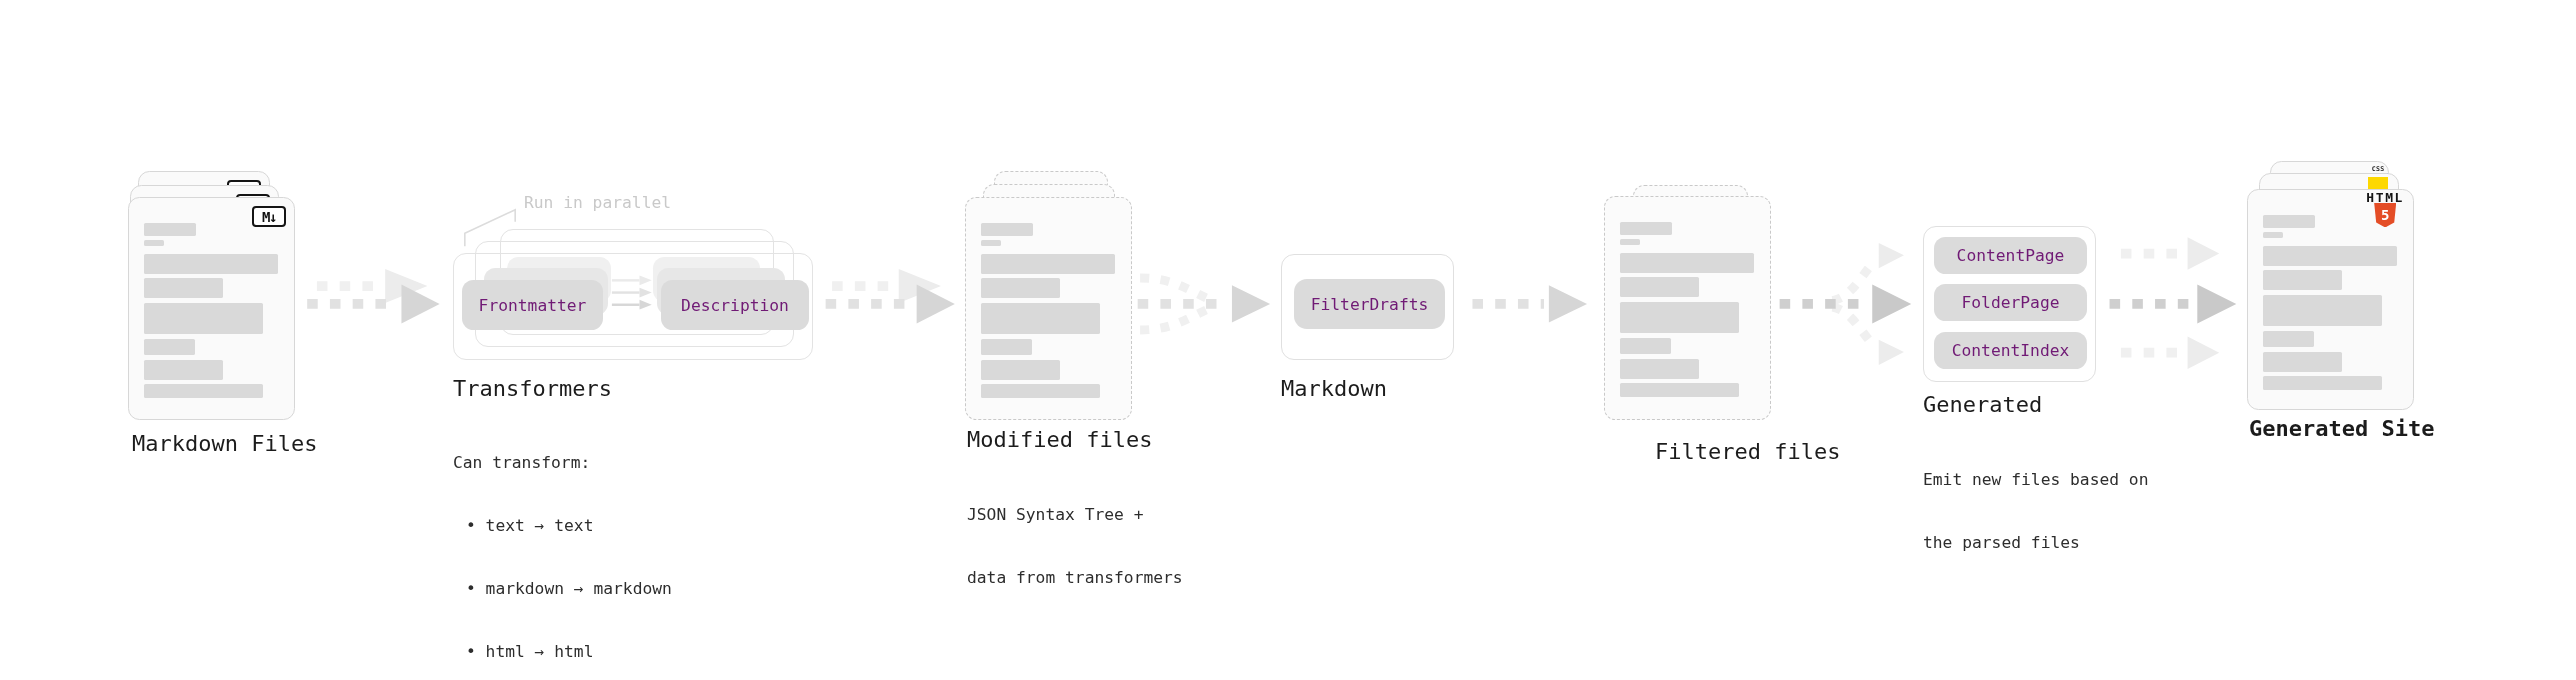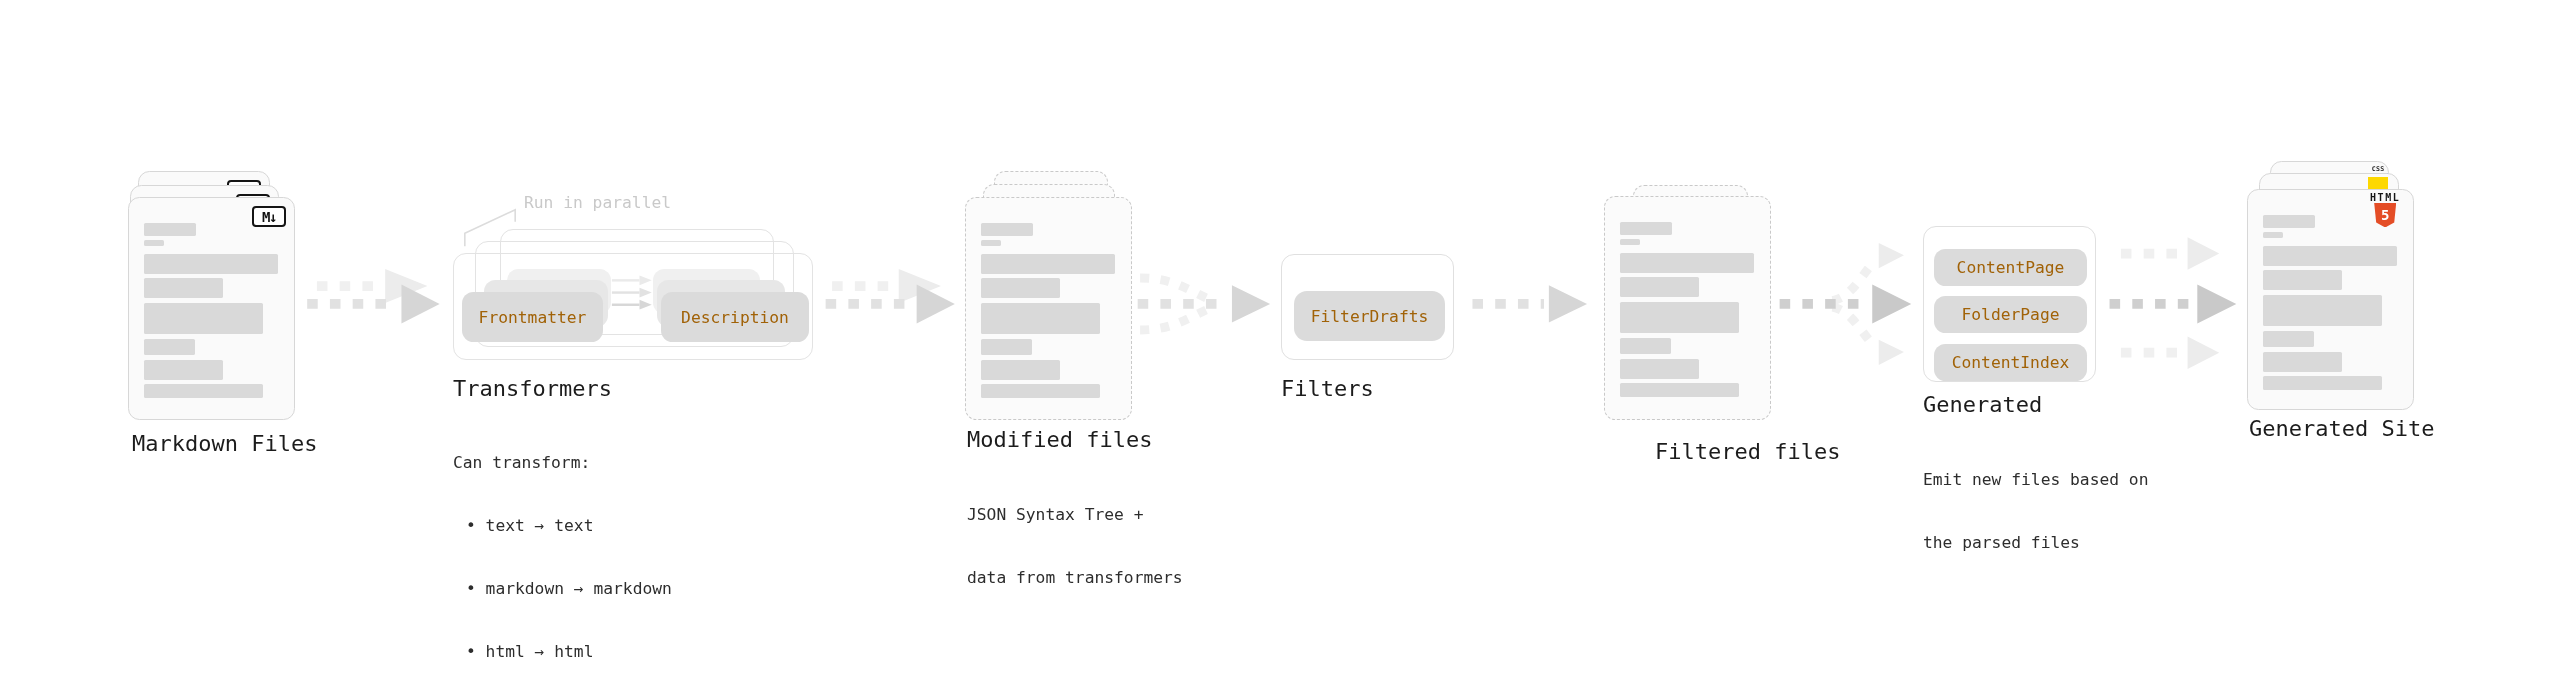--- a/index.html
+++ b/index.html
@@ -12,38 +12,38 @@
   .file-card{position:absolute;background:#fafafa;border:1.6px solid #d7d7d7;border-radius:11.4px;box-sizing:border-box;z-index:2;}
   .file-card.dashed{border:1.6px dashed #c9c9c9;background:#fbfbfb;}
   .bar{position:absolute;background:#d9d9d9;border-radius:1.6px;}
   .md-badge{
     position:absolute;top:8.1px;right:8.1px;width:34px;height:21px;background:#ffffff;
     border:2.4px solid #151515;border-radius:4.1px;box-sizing:border-box;
     display:flex;align-items:center;justify-content:center;
     font-weight:bold;font-size:14px;letter-spacing:-1.6px;color:#111;
   }
   .html5-icon{position:absolute;top:4.1px;right:7.3px;width:41px;text-align:center;}
-  .html5-word{font-size:10px;font-weight:bold;letter-spacing:1.6px;color:#151515;line-height:8.1px;}
+  .html5-word{font-size:13px;font-weight:bold;letter-spacing:1.6px;color:#151515;line-height:8.1px;}
   .html5-shield{
     width:22px;height:24.4px;margin:0.8px auto 0;
     clip-path:polygon(0 0,100% 0,91% 80%,50% 100%,9% 80%);
     display:flex;align-items:center;justify-content:center;
     color:#ffffff;font-size:14px;font-weight:bold;
   }
   .js-badge{position:absolute;top:3.3px;right:9.8px;width:20.3px;height:11.4px;}
   .css-badge{position:absolute;top:4.1px;right:0;width:16.3px;text-align:left;}
   .css-word{font-size:6.5px;font-weight:bold;color:#222;line-height:6.5px;letter-spacing:0.4px;}
   .css-bar{height:3.3px;margin-top:0.8px;}
   
   .frame{position:absolute;border:1.6px solid #e3e3e3;border-radius:13px;box-sizing:border-box;z-index:2;}
   .panel{position:absolute;border:1.6px solid #e0e0e0;border-radius:13px;background:#ffffff;box-sizing:border-box;z-index:2;}
   .chip{
     position:absolute;background:#dbdbdb;border-radius:11.4px;z-index:3;
     display:flex;align-items:center;justify-content:center;
-    font-size:16.3px;color:#a16207;white-space:nowrap;margin-top:12px;
+    font-size:16.3px;color:#701a75;white-space:nowrap;
   }
   .chip.ghost1{background:#e7e7e7;z-index:2;}
   .chip.ghost2{background:#f0f0f0;z-index:2;}
   
   .title{position:absolute;font-size:22px;line-height:28px;color:#1c1c1c;white-space:pre;z-index:2;}
   .desc{position:absolute;font-size:16.3px;line-height:21px;color:#2d2d2d;white-space:pre;z-index:2;}
   .note{position:absolute;font-size:16.3px;color:#c9c9c9;white-space:pre;z-index:2;}
   
   .dash{stroke:#e1e1e1;stroke-width:12;stroke-dasharray:13 15;fill:none;}
   .dash.light{stroke:#f0f0f0;}
@@ -170,21 +170,21 @@
       </div>
   </div>
   <div class="title" style="left:967px;top:426px;">Modified files</div>
   <div class="desc" style="left:967px;top:462px;">
     <div>JSON Syntax Tree +</div>
     <div>data from transformers</div>
   </div>
 
   <div class="panel" style="left:1281px;top:254px;width:173px;height:106px;"></div>
   <div class="chip" style="left:1294px;top:279px;width:151px;height:50px;border-radius:13px;">FilterDrafts</div>
-  <div class="title" style="left:1281px;top:375px;">Filters</div>
+  <div class="title" style="left:1281px;top:375px;">Markdown</div>
 
   <div>
     <div class="file-card dashed" style="left:1633px;top:185px;width:115px;height:89px;"></div>
     <div class="file-card dashed" style="left:1604px;top:196px;width:167px;height:224px;">
         <div class="bar" style="left: 15.4px; top: 25px; width: 52px; height: 13px;"></div>
         <div class="bar" style="left: 15.4px; top: 42px; width: 19.5px; height: 5.7px;"></div>
         <div class="bar" style="left: 15.4px; top: 56px; width: 134px; height: 19.5px;"></div>
         <div class="bar" style="left: 15.4px; top: 80px; width: 79px; height: 19.5px;"></div>
         <div class="bar" style="left: 15.4px; top: 105px; width: 119px; height: 31px;"></div>
         <div class="bar" style="left: 15.4px; top: 141px; width: 51px; height: 16.3px;"></div>
@@ -222,16 +222,16 @@
     <div class="bar" style="left: 15.4px; top: 25px; width: 52px; height: 13px;"></div>
         <div class="bar" style="left: 15.4px; top: 42px; width: 19.5px; height: 5.7px;"></div>
         <div class="bar" style="left: 15.4px; top: 56px; width: 134px; height: 19.5px;"></div>
         <div class="bar" style="left: 15.4px; top: 80px; width: 79px; height: 19.5px;"></div>
         <div class="bar" style="left: 15.4px; top: 105px; width: 119px; height: 31px;"></div>
         <div class="bar" style="left: 15.4px; top: 141px; width: 51px; height: 16.3px;"></div>
         <div class="bar" style="left: 15.4px; top: 162px; width: 79px; height: 19.5px;"></div>
         <div class="bar" style="left: 15.4px; top: 186px; width: 119px; height: 14px;"></div>
       </div>
   </div>
-  <div class="title" style="left:2249px;top:415px;">Generated Site</div>
+  <div class="title" style="left:2249px;top:415px;font-weight:bold;">Generated Site</div>
 
 </div>
 
 
 </body></html>

